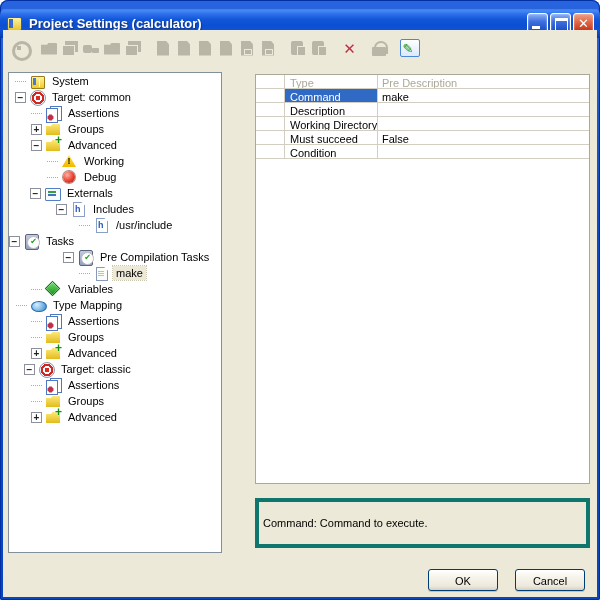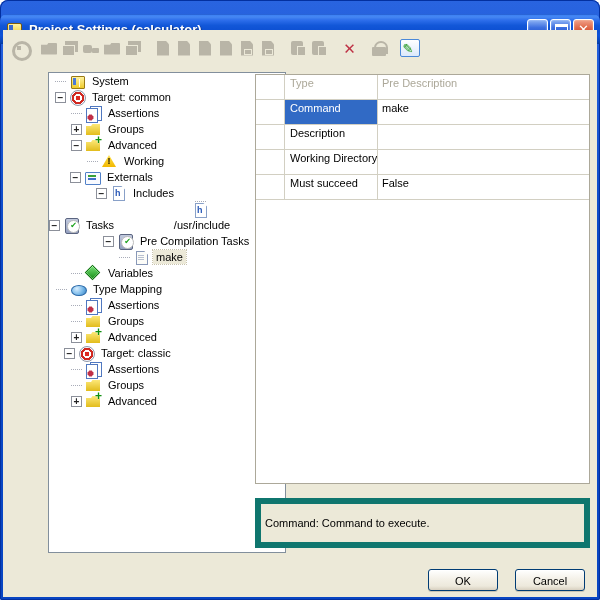--- a/index.html
+++ b/index.html
@@ -4,21 +4,21 @@
 <style>
   html,body{margin:0;padding:0;background:#fff;}
   body{width:600px;height:600px;position:relative;overflow:hidden;
        font-family:"Liberation Sans","DejaVu Sans",sans-serif;-webkit-font-smoothing:none;}
   *{box-sizing:border-box;}
 
   
   .frame{position:absolute;inset:0;border-radius:8px 8px 2px 2px;
          background:linear-gradient(180deg,#2964E0,#0A49C8 40%,#0845C2);
          box-shadow:inset 0 0 0 1px #0330A0;}
-  .titlebar{position:absolute;left:0;top:14px;right:0;height:30px;border-radius:7px 7px 0 0;
+  .titlebar{position:absolute;left:0;top:8px;right:0;height:30px;border-radius:7px 7px 0 0;
         background:linear-gradient(180deg,#1E55C8 0%,#3E82F4 5%,#4687F2 10%,#2E6FEC 20%,#1257D8 38%,#0C4FD2 58%,#0E52D8 72%,#0A49C4 86%,#0640AE 96%,#053A9E 100%);
         display:flex;align-items:center;padding:0 6px;}
   .title-icon{width:17px;height:15px;position:relative;flex:none;margin-right:6px;}
   .title-icon::before{content:"";position:absolute;inset:1px 1px 0 1px;background:linear-gradient(#FFF2A0,#EFC center,#E9C530);border:1px solid #7A5A10;border-radius:2px;background:linear-gradient(#FFF2A0,#E9C530);}
   .title-icon::after{content:"";position:absolute;left:3px;top:3px;width:4px;height:9px;background:#3A6AD0;box-shadow:6px 1px 0 -2px #FFFFFF,6px 5px 0 -2px #FFFFFF;}
   .title-text{color:#fff;font-size:13px;font-weight:bold;text-shadow:1px 1px 1px #16367E;white-space:nowrap;flex:1;}
   .winbtns{display:flex;gap:2px;}
   .winbtn{width:21px;height:21px;border-radius:3px;border:1px solid #FFFFFF;position:relative;
           background:linear-gradient(180deg,#8DB2F4,#3D6FE0 40%,#2052C8 82%,#1846B4);box-shadow:inset 0 0 2px #BCD4FF;}
   .winbtn.close{background:linear-gradient(180deg,#F0A088,#E06A4A 40%,#C83C1E 82%,#B03014);box-shadow:inset 0 0 2px #F8C8B0;}
@@ -49,22 +49,22 @@
   .tb-docnote::after{content:"";position:absolute;left:5px;top:9px;width:8px;height:6px;background:#B9B5A7;box-shadow:inset 0 0 0 1px #ECE9D8;}
   .tb-paste::before{content:"";position:absolute;left:1px;top:1px;width:12px;height:14px;background:#B9B5A7;border-radius:2px;}
   .tb-paste::after{content:"";position:absolute;left:7px;top:6px;width:9px;height:10px;background:#B9B5A7;box-shadow:inset 0 0 0 1px #ECE9D8;}
   .tb-lock::before{content:"";position:absolute;left:3px;top:1px;width:10px;height:9px;border:2px solid #B9B5A7;border-radius:50% 50% 0 0;}
   .tb-lock::after{content:"";position:absolute;left:1px;top:7px;width:14px;height:9px;background:#B9B5A7;border-radius:1px;}
   .tb-x::after{content:"✕";position:absolute;left:0;top:0;width:17px;height:17px;color:#BE3144;font-size:15px;font-weight:bold;line-height:17px;text-align:center;}
   .tb-edit{width:20px;height:18px;border:1px solid #4A88D8;border-radius:2px;background:linear-gradient(180deg,#FFFFFF,#DCE9FB);}
   .tb-edit::after{content:"✎";position:absolute;left:2px;top:0px;color:#2F9E2F;font-size:13px;font-weight:bold;line-height:17px;text-shadow:0 0 1px #9ACD9A;}
 
   
-  .tree-panel{position:absolute;left:5px;top:42px;width:238px;height:481px;background:#FFFFFF;
-              border:1px solid #828F9C;overflow:hidden;margin-left:40px;}
+  .tree-panel{position:absolute;left:5px;top:42px;width:214px;height:481px;background:#FFFFFF;
+              border:1px solid #828F9C;overflow:hidden;}
   .tree-row{height:16px;display:flex;align-items:center;white-space:nowrap;}
   .exp{width:11px;height:11px;flex:none;border:1px solid #8C909A;background:#fff;position:relative;margin-right:3px;}
   .exp::after{position:absolute;left:0;top:-1px;width:9px;height:11px;font-size:10px;line-height:11px;text-align:center;color:#222;font-weight:bold;}
   .exp-minus::after{content:"−";}
   .exp-plus::after{content:"+";}
   .dots{width:11px;height:1px;flex:none;border-bottom:1px dotted #A8ACB8;margin-right:3px;}
   .icn{width:16px;height:16px;flex:none;position:relative;margin-right:4px;}
   .lbl{font-size:11px;color:#000;padding:1px 3px;}
   .lbl.sel{background:#ECE9D8;outline:1px dotted #C9C4AE;}
 
@@ -100,31 +100,31 @@
         background:linear-gradient(135deg,#74E074,#189018);box-shadow:0 0 0 1px #0A700A;}
   .i-map::before{content:"";position:absolute;left:1px;top:4px;width:14px;height:9px;border-radius:50%;
         background:radial-gradient(circle at 35% 30%,#D8EEFF,#78B8E8 55%,#3880C0);border:1px solid #2868A8;}
 
   
   .prop-grid{position:absolute;left:252px;top:44px;width:335px;height:410px;background:#fff;border:1px solid #ACA899;}
   .prop-header{height:17px;background:#ECE9D8;border-bottom:1px solid #ACA899;display:flex;align-items:center;}
   .prop-collapse{width:13px;height:13px;margin-left:3px;background:#fff;border:1px solid #808080;position:relative;flex:none;}
   .prop-collapse::after{content:"−";position:absolute;left:0;top:-1px;width:11px;height:13px;text-align:center;font-size:10px;line-height:13px;color:#222;}
   .prop-group-label{font-size:11px;font-weight:bold;margin-left:7px;color:#000;}
-  .prop-row{display:grid;grid-template-columns:29px 93px 1fr;height:25px;border-bottom:1px solid #D2CFC2;}
+  .prop-row{display:grid;grid-template-columns:29px 93px 1fr;height:14px;border-bottom:1px solid #D2CFC2;}
   .cell{font-size:11px;line-height:16px;white-space:nowrap;overflow:hidden;}
   .cell.m{border-right:1px solid #D2CFC2;background:#fff;}
   .cell.l{border-right:1px solid #D2CFC2;padding-left:5px;color:#000;}
   .cell.v{padding-left:4px;color:#000;}
   .cell.l.disabled,.cell.v.disabled{color:#ACA899;}
   .cell.l.selected{background:#316AC5;color:#fff;}
 
   
   .help-panel{position:absolute;left:252px;top:468px;width:335px;height:50px;background:#ECE9D8;
-              border:6px solid #0f766e;display:flex;align-items:center;padding-left:4px;}
+              border:4px solid #0f766e;display:flex;align-items:center;padding-left:4px;}
   .help-text{font-size:11px;color:#000;}
 
   
   .xp-btn{position:absolute;width:70px;height:22px;border:1px solid #003C74;border-radius:3px;
           background:linear-gradient(180deg,#FFFFFF,#F4F1E8 45%,#EDE9DC 80%,#D8D0C0);
           font-size:11px;color:#000;text-align:center;line-height:20px;
           box-shadow:inset 0 1px 0 #fff, 0 1px 0 #C8C4B4;}
   .xp-btn.ok{left:425px;top:539px;}
   .xp-btn.cancel{left:512px;top:539px;}
 </style>
@@ -228,31 +228,36 @@
         <div class="tree-row" style="padding-left: 22px;">
           <span class="exp exp-minus"></span>
           <span class="icn i-folderplus"></span>
           <span class="lbl">Advanced</span>
         </div>
         <div class="tree-row" style="padding-left: 38px;">
           <span class="dots"></span>
           <span class="icn i-warning"></span>
           <span class="lbl">Working</span>
         </div>
+        <div class="tree-row" style="padding-left: 38px;">
+          <span class="dots"></span>
+          <span class="icn i-debug"></span>
+          <span class="lbl">Debug</span>
+        </div>
         <div class="tree-row" style="padding-left: 21px;">
           <span class="exp exp-minus"></span>
           <span class="icn i-ext"></span>
           <span class="lbl">Externals</span>
         </div>
         <div class="tree-row" style="padding-left: 47px;">
           <span class="exp exp-minus"></span>
           <span class="icn i-hfile"></span>
           <span class="lbl">Includes</span>
         </div>
-        <div class="tree-row" style="padding-left: 70px; flex-direction: column;">
+        <div class="tree-row" style="padding-left: 70px;">
           <span class="dots"></span>
           <span class="icn i-hfile"></span>
           <span class="lbl">/usr/include</span>
         </div>
         <div class="tree-row" style="">
           <span class="exp exp-minus"></span>
           <span class="icn i-tasks"></span>
           <span class="lbl">Tasks</span>
         </div>
         <div class="tree-row" style="padding-left: 54px;">
@@ -331,20 +336,25 @@
           </div>
           <div class="prop-row">
             <span class="cell m"></span>
             <span class="cell l">Working Directory</span>
             <span class="cell v"></span>
           </div>
           <div class="prop-row">
             <span class="cell m"></span>
             <span class="cell l">Must succeed</span>
             <span class="cell v">False</span>
+          </div>
+          <div class="prop-row">
+            <span class="cell m"></span>
+            <span class="cell l">Condition</span>
+            <span class="cell v"></span>
           </div>
         </div>
     </div>
 
     <div class="help-panel">
       <span class="help-text">Command: Command to execute.</span>
     </div>
 
     <button class="xp-btn ok">OK</button>
     <button class="xp-btn cancel">Cancel</button>

